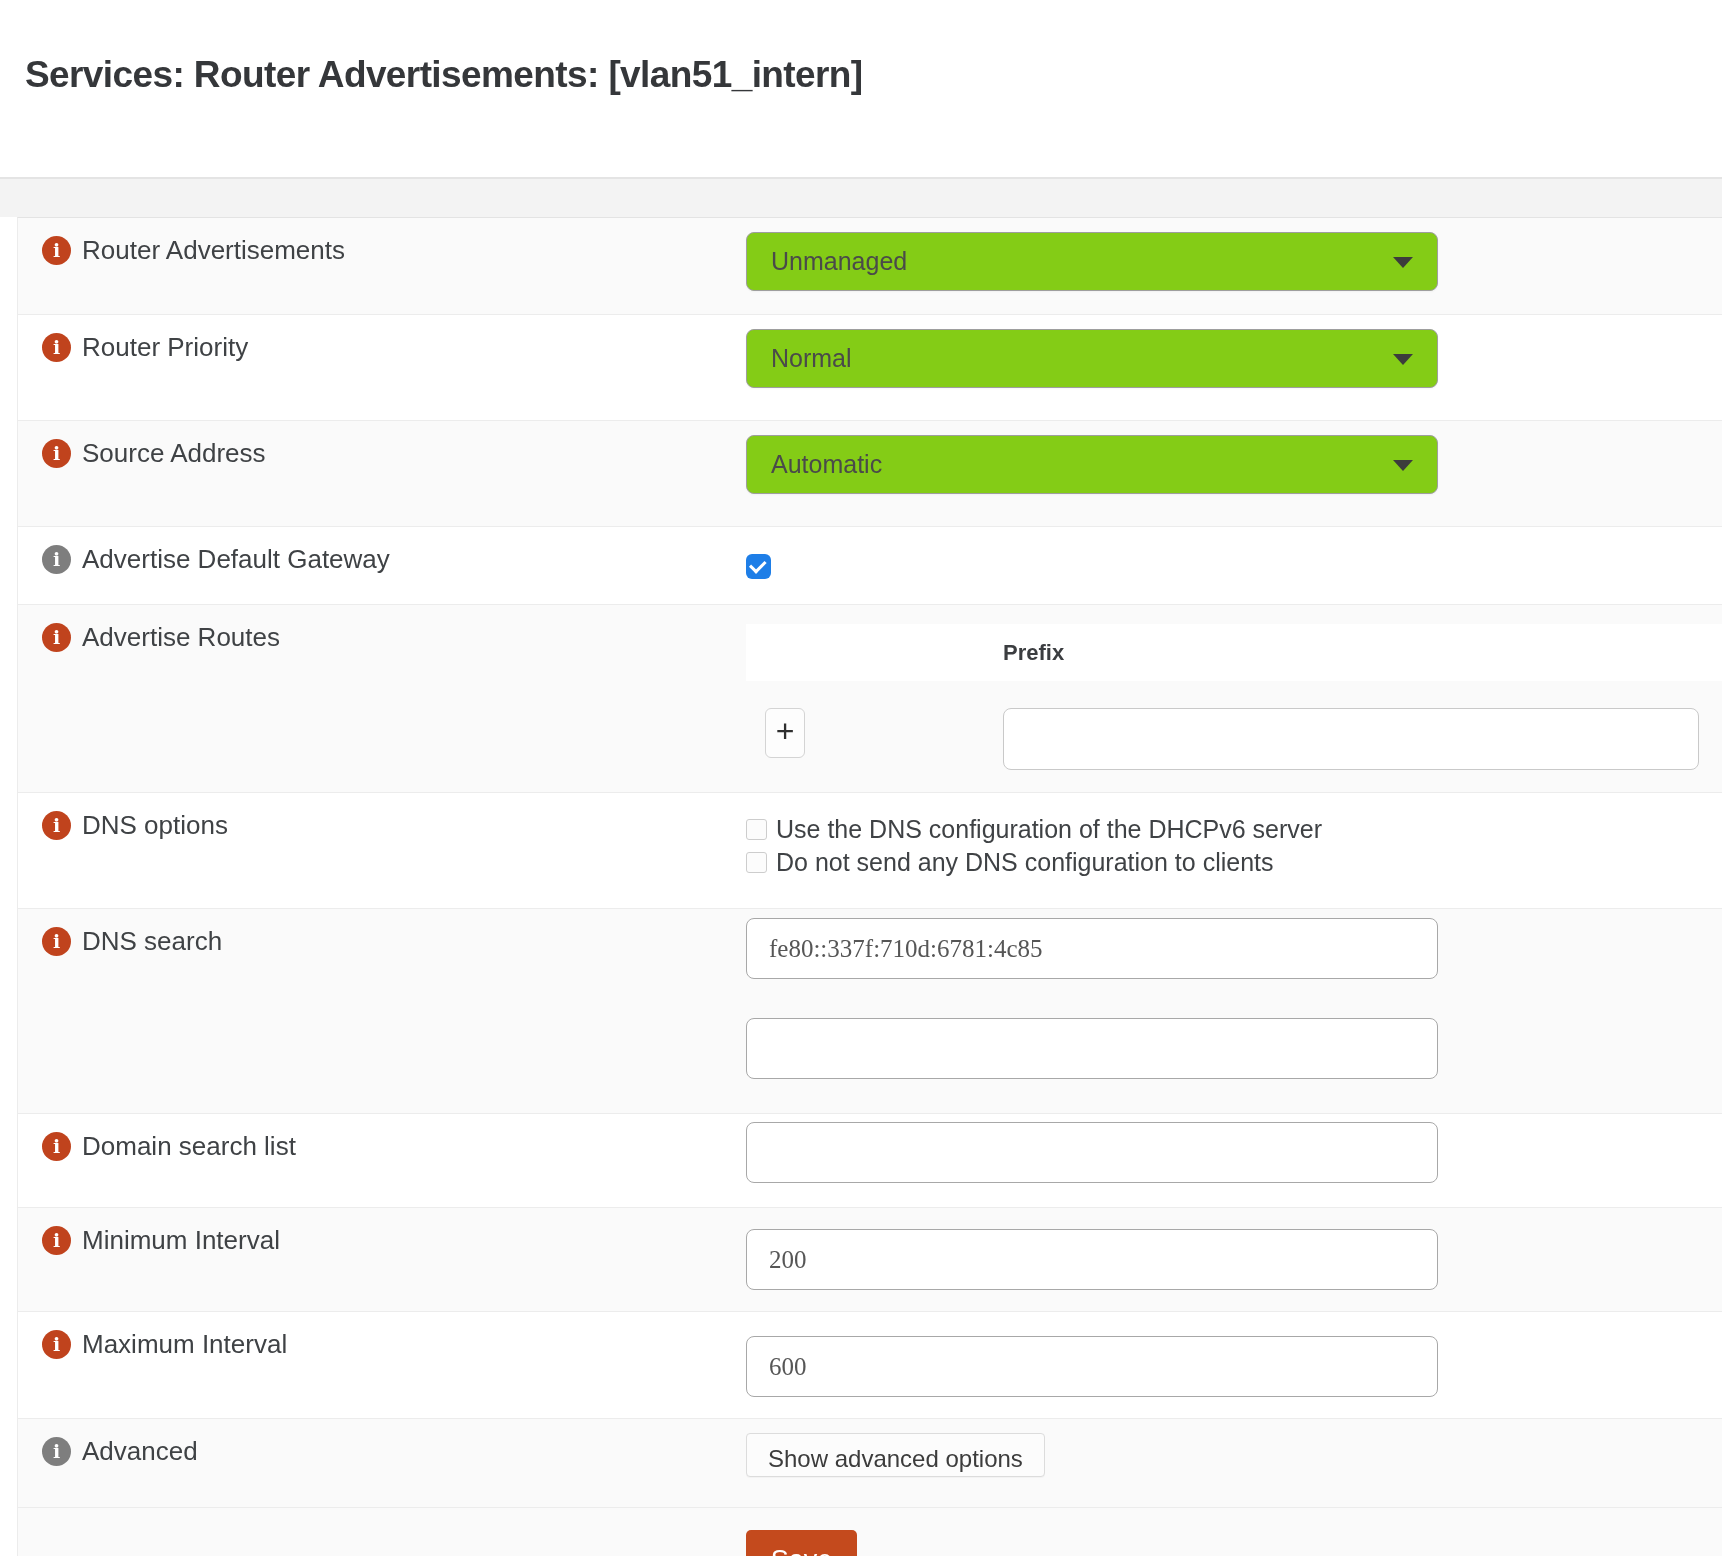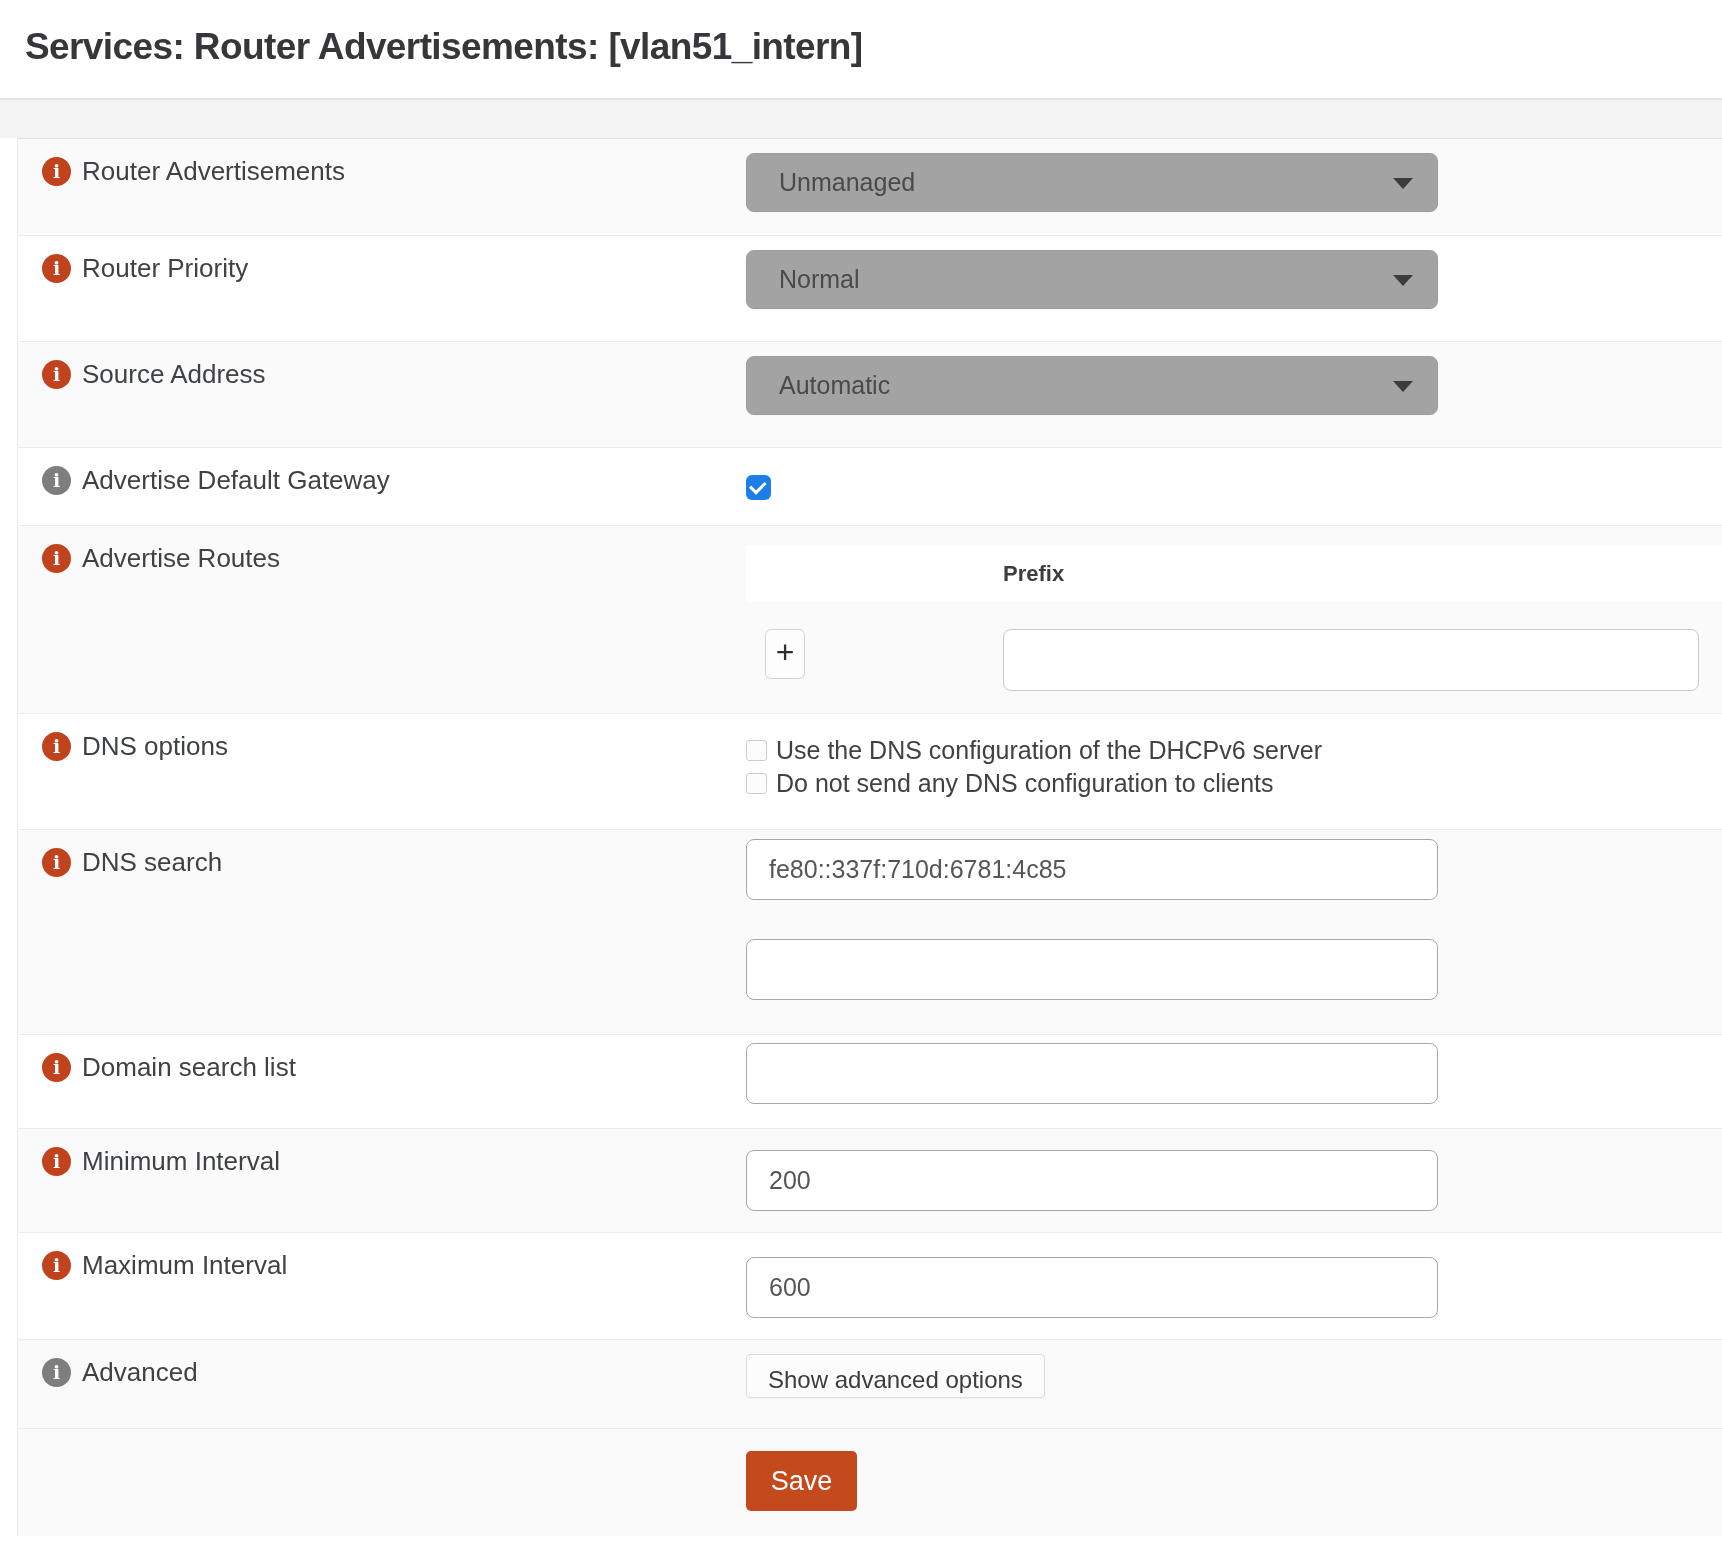--- a/index.html
+++ b/index.html
@@ -4,22 +4,22 @@
 <style>
   html,body{margin:0;padding:0;}
   body{
     width:1722px;height:1556px;overflow:hidden;position:relative;
     background:#ffffff;
     font-family:"Liberation Sans", sans-serif;
     -webkit-font-smoothing:antialiased;
   }
   
   .page-header{
-    height:100px;background:#ffffff;box-sizing:border-box;
-    border-bottom:2px solid #e4e4e4;padding:26px 12px 0 25px;
+    height:151px;background:#ffffff;box-sizing:border-box;
+    border-bottom:2px solid #e4e4e4;padding:26px 12px 0 25px;margin-top:28px;
   }
   .page-title{
     margin:0;font-size:37px;font-weight:bold;color:#35373a;letter-spacing:-0.6px;
   }
   .band{height:38px;background:#f3f3f3;}
   
   .form-table{
     margin-left:17px;background:#ffffff;
     border-left:1px solid #ececec;border-top:1px solid #e3e3e3;
   }
@@ -39,34 +39,34 @@
   }
   .info-icon::after{
     content:"i";font-size:19px;font-weight:bold;line-height:1;
     font-family:"DejaVu Serif", serif;
   }
   .info-icon.gray{background:#7e7e7e;}
   .control-col{flex:1;box-sizing:border-box;padding:14px 0 0 0;}
   
   .select-box{
     width:692px;height:59px;box-sizing:border-box;position:relative;
-    background:#a3a3a3;border:1px solid #9e9e9e;border-radius:8px;
-    display:flex;align-items:center;padding-left:32px;
+    background:#84cc16;border:1px solid #9e9e9e;border-radius:8px;
+    display:flex;align-items:center;padding-left:24px;
     box-shadow:0 1px 2px rgba(0,0,0,0.04);
   }
   .select-text{font-size:25px;color:#4a4a4a;}
   .caret{
     position:absolute;right:24px;top:50%;margin-top:-5px;width:0;height:0;
     border-left:10px solid transparent;border-right:10px solid transparent;
     border-top:11px solid #3c3c3c;
   }
   .text-input{
     display:block;width:692px;height:61px;box-sizing:border-box;
     border:1px solid #a8a8a8;border-radius:8px;background:#ffffff;
-    font-family:Liberation Sans, sans-serif;font-size:25px;color:#565656;padding:0 20px 0 22px;outline:none;
+    font-family:Liberation Serif, serif;font-size:25px;color:#565656;padding:0 20px 0 22px;outline:none;
   }
   .checkbox-on{
     width:25px;height:25px;border-radius:6px;background:#1e7ee7;
     display:flex;align-items:center;justify-content:center;
   }
   .checkbox-on .tick{
     width:12px;height:7px;border-left:3px solid #fff;border-bottom:3px solid #fff;
     transform:rotate(-45deg) translate(1px,-2px);
   }
   .checkbox-off{

